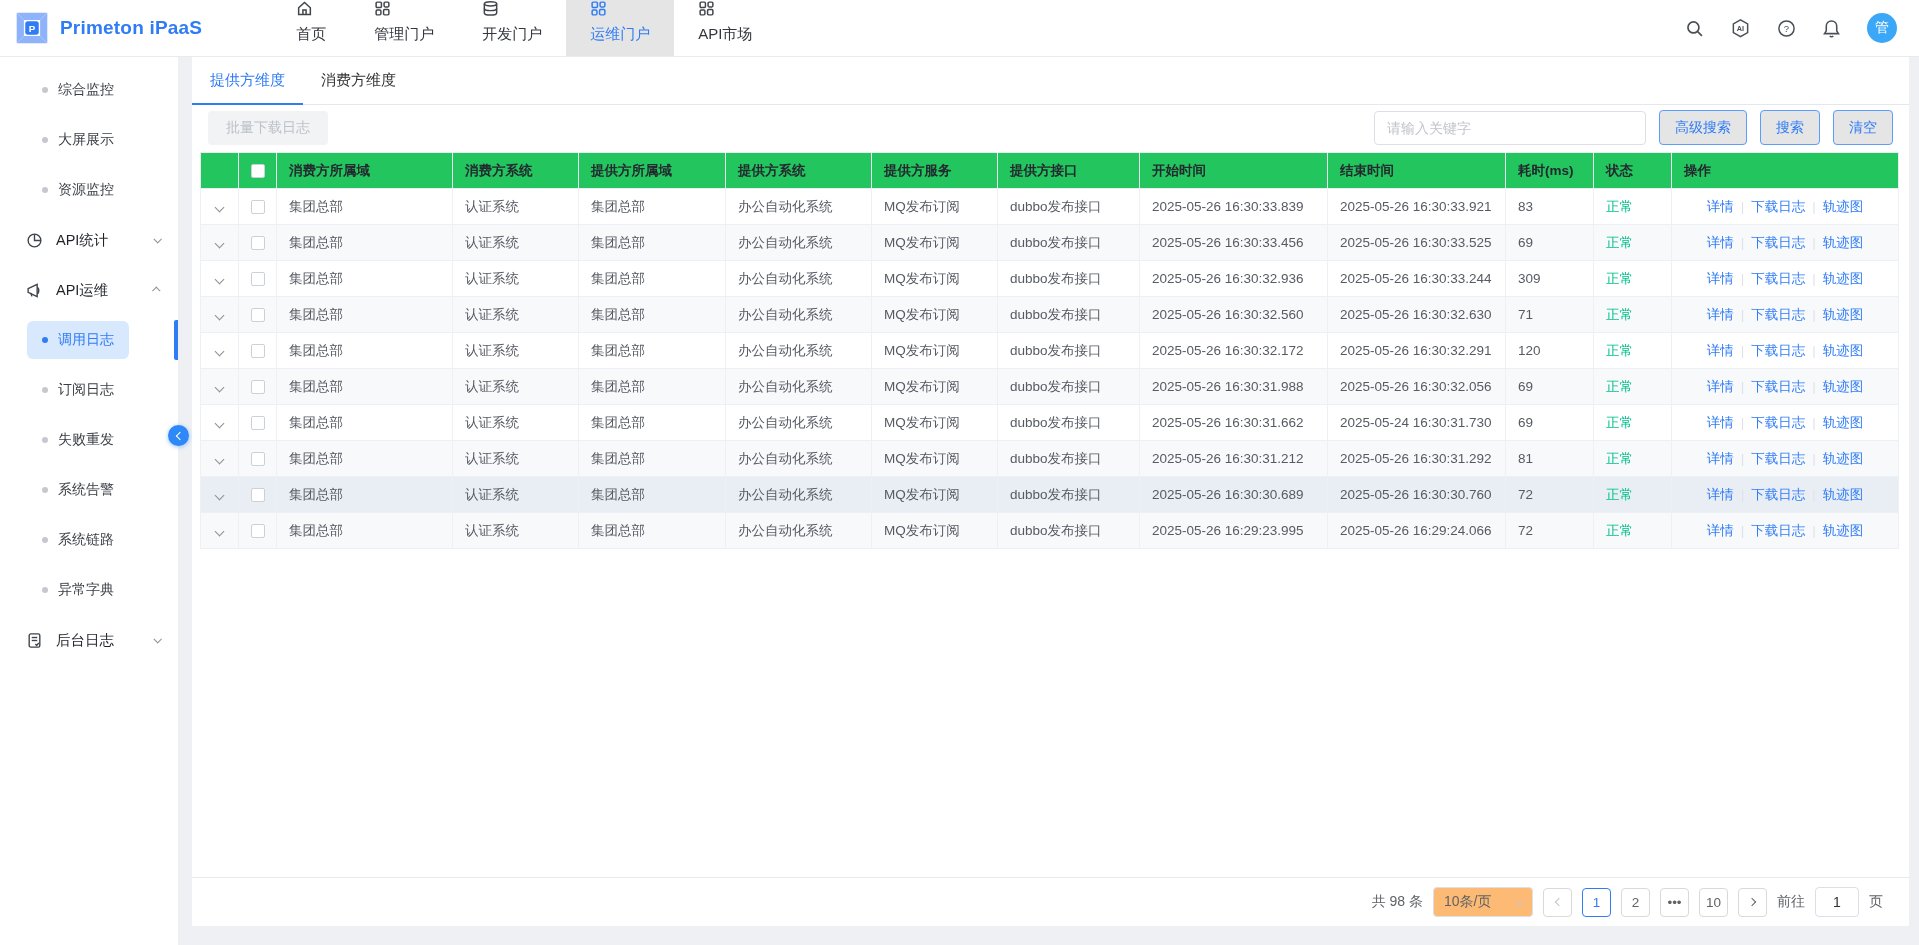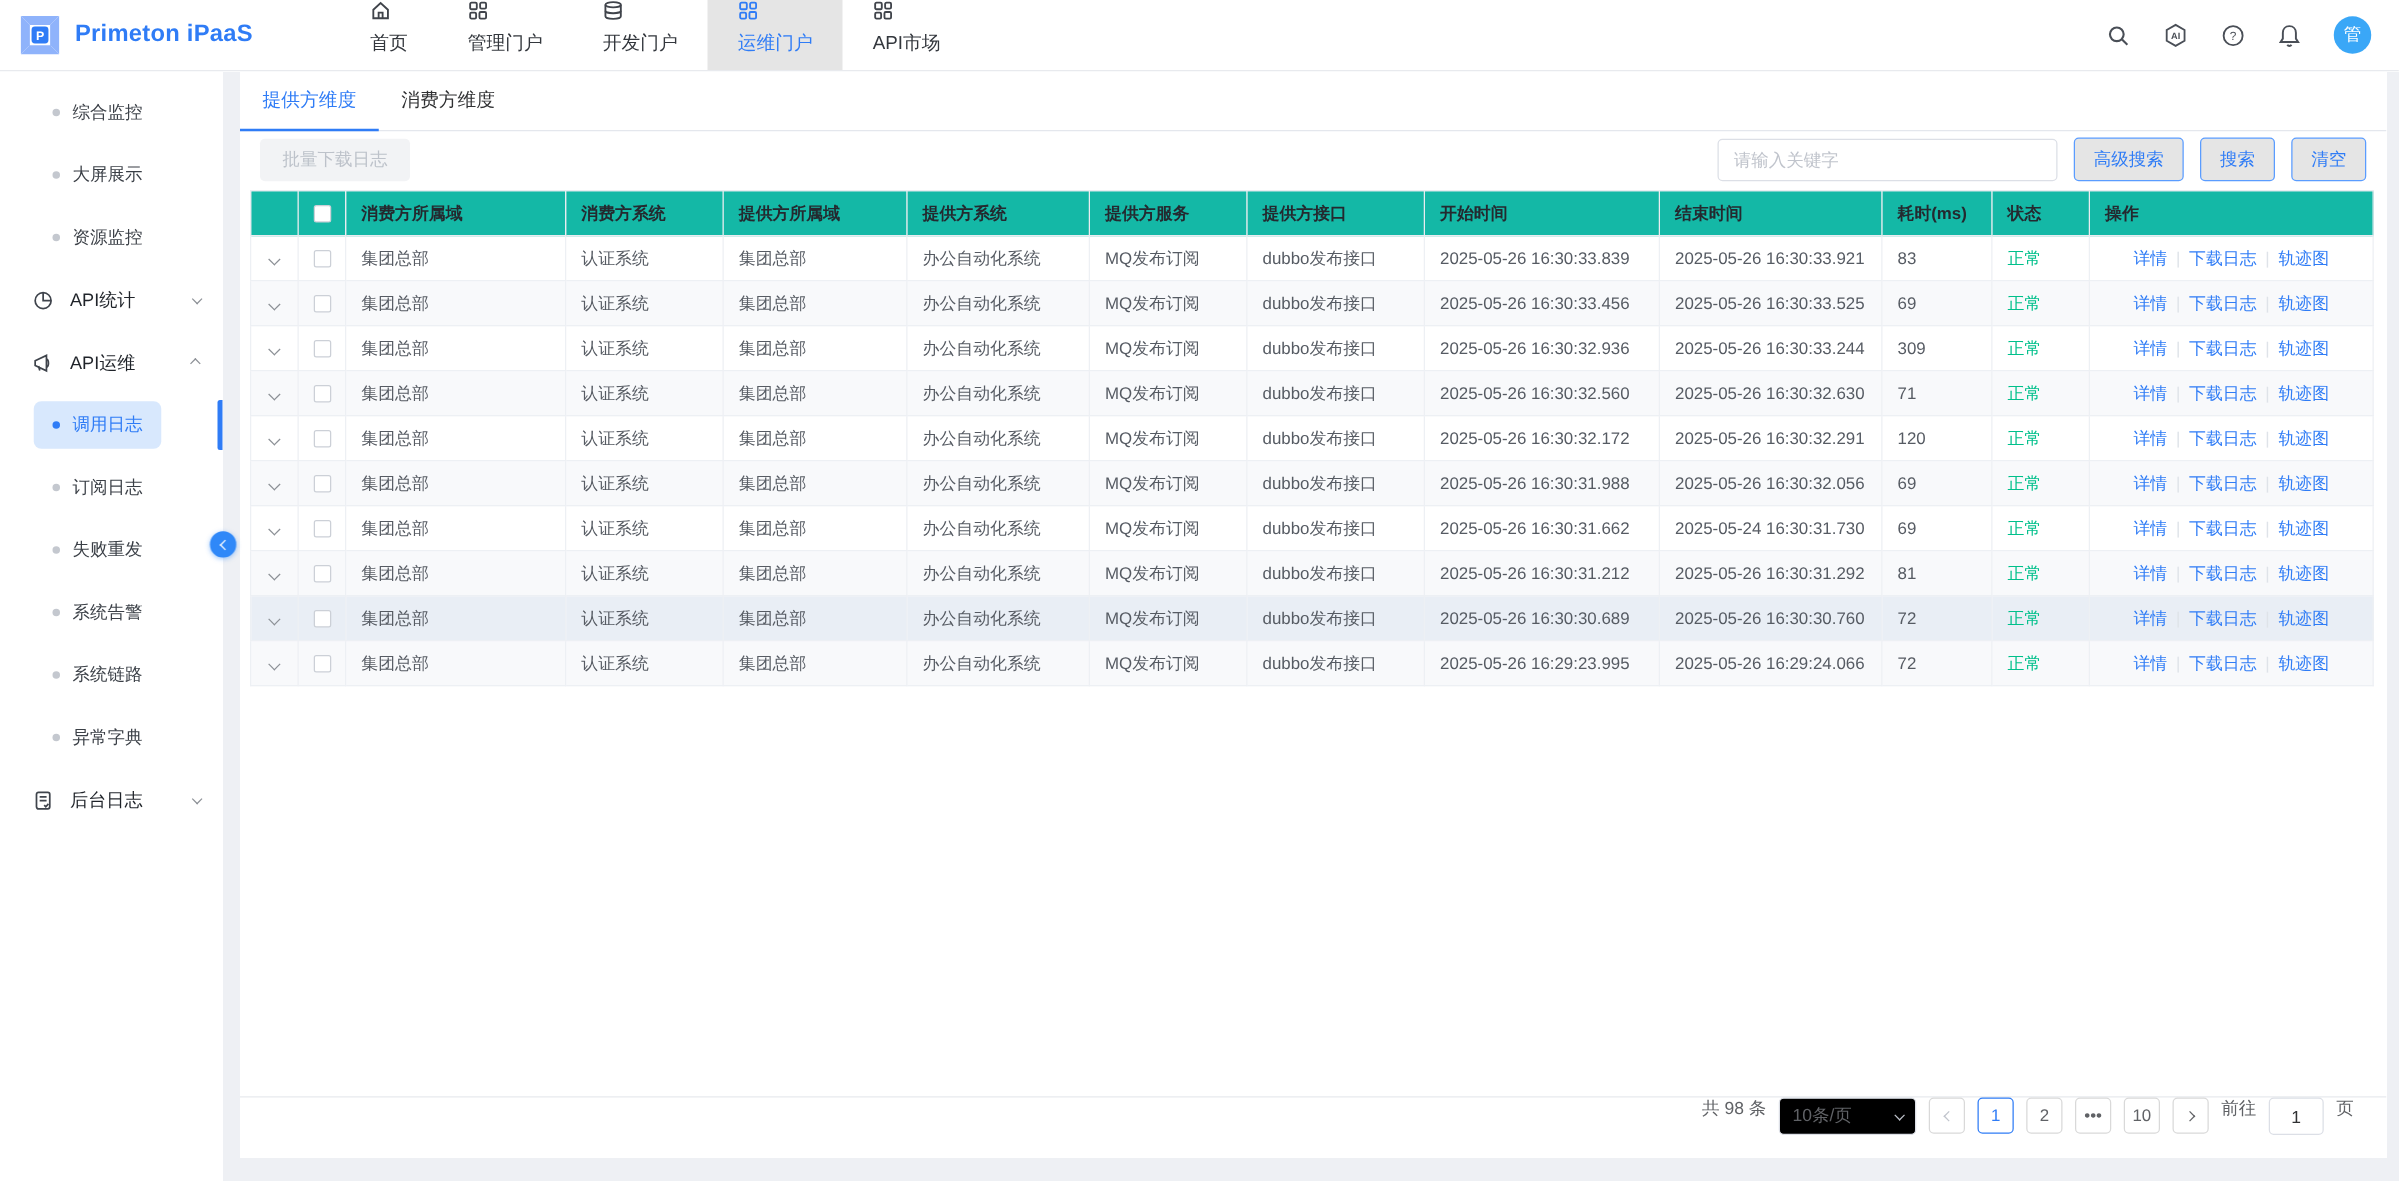--- a/index.html
+++ b/index.html
@@ -69,40 +69,40 @@
     padding:0 12px; font-size:14px; color:#303133; outline:none;
     font-family:"Liberation Sans","DejaVu Sans",sans-serif; }
   .kw-input::placeholder { color:#c0c4cc; }
   .btn-outline { height:35px; padding:0 15px; background:#e5e5e5; border:1px solid #5a9cff;
     color:#2f7cf6; border-radius:4px; font-size:14px; cursor:pointer;
     font-family:"Liberation Sans","DejaVu Sans",sans-serif; }
 
   
   .table-wrap { flex:1; overflow:hidden; padding:2px 10px 0 8px; }
   table { width:100%; border-collapse:collapse; table-layout:fixed; font-size:13.5px; }
-  th { background:#14b8a6; border:1px solid #e9ecf0; height:36px; padding:0 12px;
+  th { background:#22c55e; border:1px solid #e9ecf0; height:36px; padding:0 12px;
     font-weight:bold; color:#24292f; text-align:left; }
   td { border:1px solid #edf0f4; height:36px; padding:0 12px; color:#565b63; }
   th.center, td.center { text-align:center; padding:0; }
   tr.even td { background:#f8f9fb; }
   tr.highlight td { background:#e9eef5; }
   .cb { display:inline-block; width:14px; height:14px; border:1px solid #ccd0d7; border-radius:2px;
     background:#fff; vertical-align:middle; cursor:pointer; }
   .row-chev { display:inline-block; width:7px; height:7px; border-right:1.5px solid #8c9096;
     border-bottom:1.5px solid #8c9096; transform:rotate(45deg); cursor:pointer; }
   .status-ok { color:#00c08b; }
   td.ops { text-align:center; white-space:nowrap; }
   td.ops a { color:#2f7cf6; text-decoration:none; cursor:pointer; }
   .op-sep { color:#dfe3e9; margin:0 7px; }
 
   
-  .pager { height:49px; border-top:1px solid #e8eaee; flex-shrink:0; display:flex; align-items:flex-start;
+  .pager { height:49px; border-top:1px solid #e8eaee; flex-shrink:0; display:flex; align-items:center;
     justify-content:flex-end; gap:10px; padding-right:26px; color:#606266; font-size:14px; }
-  .psel { width:110px; height:30px; border:1px solid #dcdfe6; border-radius:4px; display:flex;
-    align-items:center; justify-content:space-between; padding:0 10px; cursor:pointer; background:#000000; }
+  .psel { width:100px; height:30px; border:1px solid #dcdfe6; border-radius:4px; display:flex;
+    align-items:center; justify-content:space-between; padding:0 10px; cursor:pointer; background:#fdba74; }
   .psel .chev { border-color:#c0c4cc; }
   .pbtn { min-width:29px; height:29px; border:1px solid #d9d9d9; border-radius:4px; background:#fff;
     display:flex; align-items:center; justify-content:center; font-size:13.5px; color:#606266;
     cursor:pointer; padding:0 4px; }
   .pbtn.active { border-color:#2f7cf6; color:#2f7cf6; }
   .pbtn.disabled { color:#c0c4cc; cursor:not-allowed; }
   .pbtn .chev { margin-top:0; }
   .chev.pl { border-color:#c0c4cc; transform:rotate(135deg); margin-left:2px; }
   .chev.pr { border-color:#606266; transform:rotate(-45deg); margin-right:2px; }
   .goto-input { width:44px; height:30px; border:1px solid #dcdfe6; border-radius:4px;

